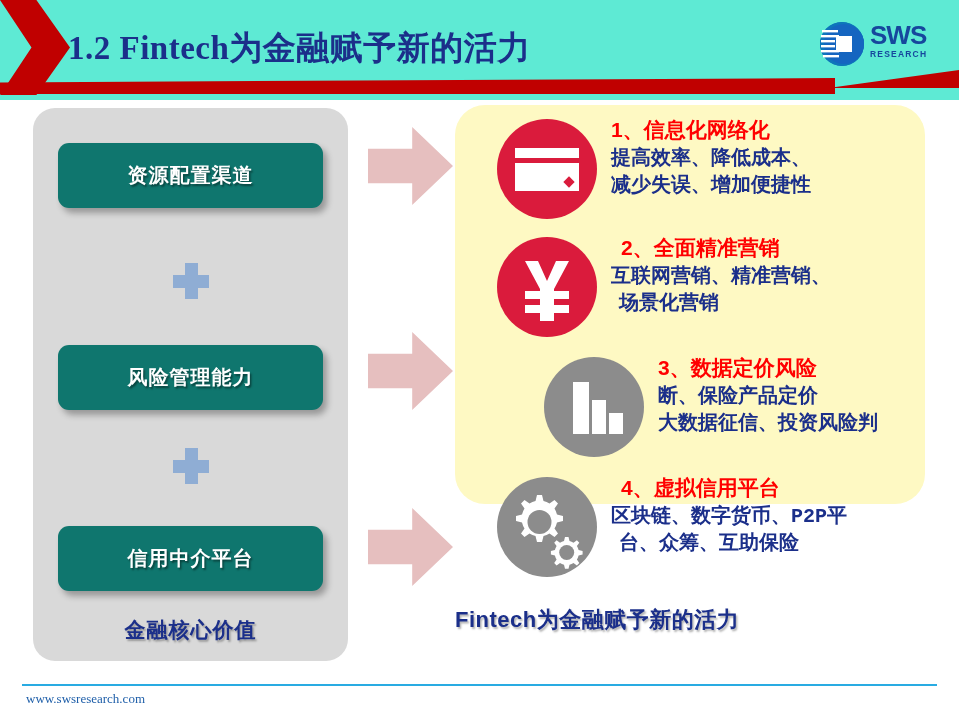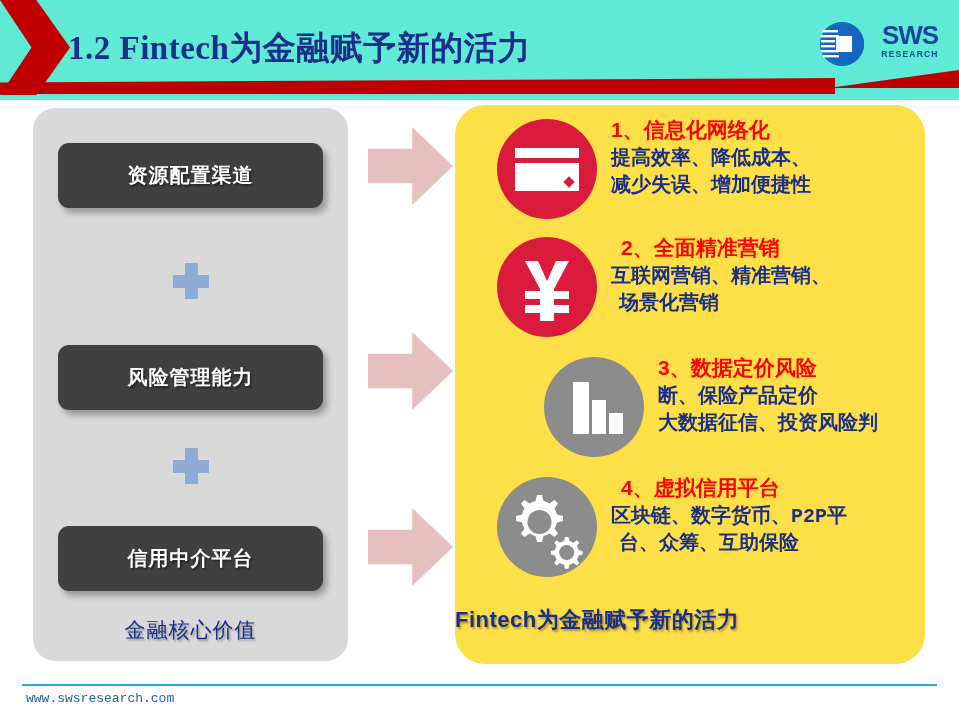--- a/index.html
+++ b/index.html
@@ -51,21 +51,21 @@
     font-weight: bold;
     color: #1b2f8a;
     letter-spacing: 0.5px;
     white-space: nowrap;
   }
 
   
   .logo {
     position: absolute;
     left: 818px; top: 18px;
-    width: 132px; height: 52px; text-align: center;
+    width: 132px; height: 52px;
   }
   .logo-mark {
     position: absolute;
     left: 0; top: 2px;
     width: 48px; height: 48px;
   }
   .logo-text {
     position: absolute;
     left: 52px; top: 4px;
     width: 80px;
@@ -93,21 +93,21 @@
     position: absolute;
     left: 33px; top: 108px;
     width: 315px; height: 553px;
     background: #d9d9d9;
     border-radius: 22px;
   }
   .blue-box {
     position: absolute;
     left: 25px;
     width: 265px; height: 65px;
-    background: #404040;
+    background: #0f766e;
     border-radius: 11px;
     box-shadow: 4px 5px 6px rgba(0,0,0,0.30);
     display: flex;
     align-items: center;
     justify-content: center;
   }
   .blue-box-label {
     font-family: "Liberation Sans", sans-serif;
     font-size: 20px;
     font-weight: bold;
@@ -140,43 +140,43 @@
   .ps1 { top: 155px; }
   .ps2 { top: 340px; }
 
   .left-caption {
     position: absolute;
     left: 0; top: 508px;
     width: 315px;
     text-align: center;
     font-family: "Liberation Sans", sans-serif;
     font-size: 21px;
-    font-weight: normal;
+    font-weight: bold;
     color: #1b2f8a;
     text-shadow: 1.5px 1.5px 2px rgba(0,0,0,0.30);
     letter-spacing: 1px;
   }
 
   
   .arrow {
     position: absolute;
     width: 85px; height: 78px;
     background: #e6bfbf;
     clip-path: polygon(0% 28%, 52% 28%, 52% 0%, 100% 50%, 52% 100%, 52% 72%, 0% 72%);
   }
   .ar1 { left: 368px; top: 127px; }
   .ar2 { left: 368px; top: 332px; }
   .ar3 { left: 368px; top: 508px; }
 
   
   .right-panel {
     position: absolute;
     left: 455px; top: 105px;
-    width: 470px; height: 559px;
-    background: #fde047;
+    width: 470px; height: 399px;
+    background: #fef9c3;
     border-radius: 30px;
   }
 
   .item-row {
     position: absolute;
     left: 0;
     width: 470px;
     height: 120px;
   }
   .ir1 { top: 8px; }
@@ -232,21 +232,21 @@
   
   .footer-line {
     position: absolute;
     left: 22px; top: 684px;
     width: 915px; height: 2px;
     background: #29abe2;
   }
   .footer-text {
     position: absolute;
     left: 26px; top: 691px;
-    font-family: Liberation Mono, monospace;
+    font-family: Liberation Serif, serif;
     font-size: 13px;
     color: #1f5fa9;
   }
 </style>
 </head>
 <body>
 
 <div class="header">
   <div class="header-chevron"></div>
   <div class="header-redbar"></div>

